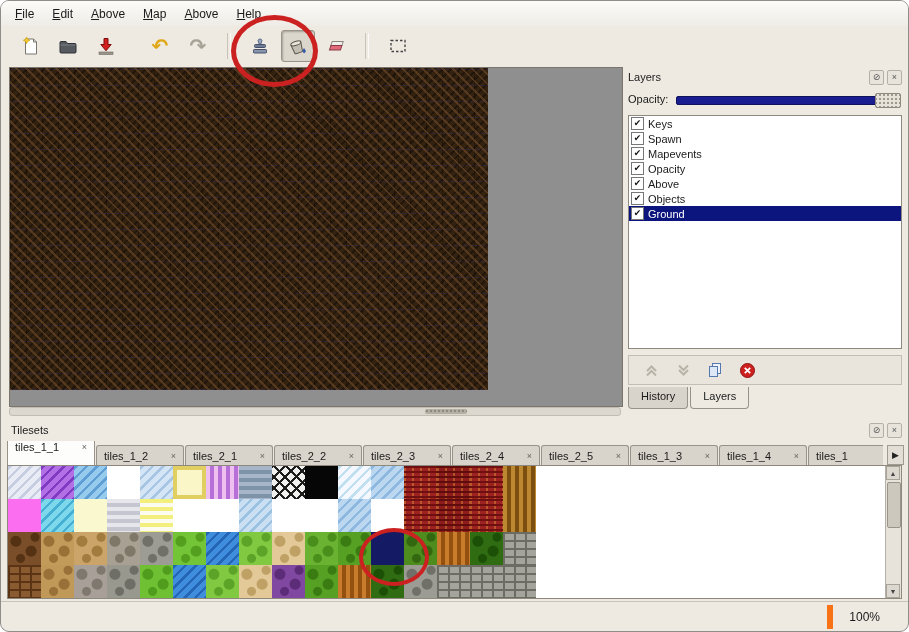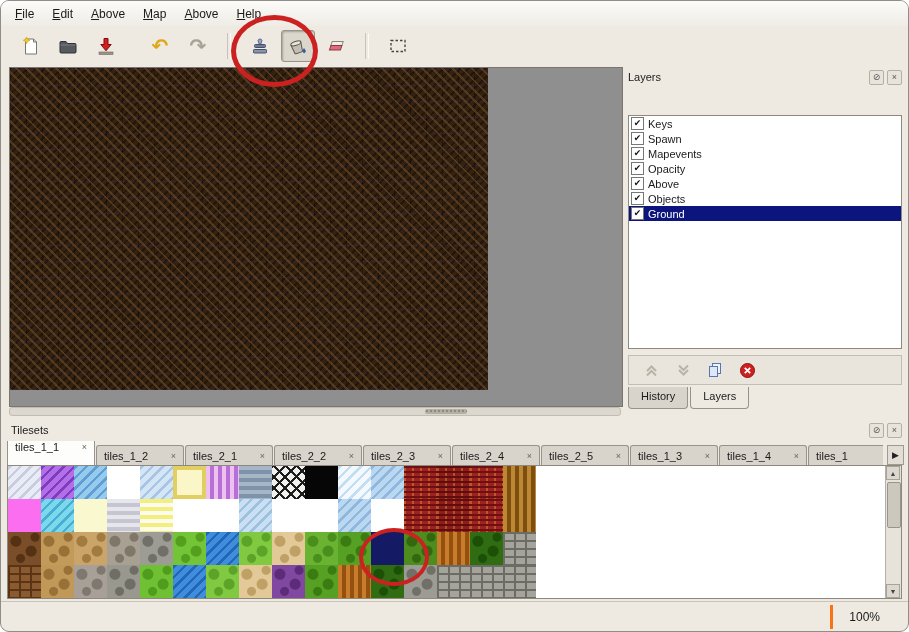--- a/index.html
+++ b/index.html
@@ -66,21 +66,21 @@
     display:flex;align-items:center;justify-content:center;font-size:9px;color:#222;}
   .palette{position:absolute;left:2px;top:44px;right:2px;height:132px;background:#ffffff;border:1px solid #8e897e;overflow:hidden;}
   .tile-grid{position:absolute;left:0;top:0;display:grid;grid-template-columns:repeat(16,33px);grid-auto-rows:33px;}
   .tile{width:33px;height:33px;}
   .vscroll{position:absolute;right:0;top:0;width:15px;bottom:0;background:#e7e3db;border-left:1px solid #b5b0a6;}
   .varrow{position:absolute;left:0;width:14px;height:14px;background:#dcd8cf;border:1px solid #a8a399;box-sizing:border-box;
     display:flex;align-items:center;justify-content:center;font-size:7px;color:#444;}
   .vthumb{position:absolute;left:1px;top:16px;width:12px;height:44px;background:#ccc8be;border:1px solid #9a958b;border-radius:2px;}
   
   .statusbar{position:absolute;left:0;right:0;bottom:0;height:29px;border-top:1px solid #c9c4ba;display:flex;align-items:center;justify-content:flex-end;}
-  .status-cell{border-left:3px solid #f97316;padding:5px 28px 5px 16px;font-size:12px;}
+  .status-cell{border-left:6px solid #f97316;padding:5px 28px 5px 16px;font-size:12px;}
   
   .anno{position:absolute;border-radius:50%;pointer-events:none;z-index:60;}
   .anno-toolbar{left:230px;top:14px;width:77px;height:62px;border:5px solid rgba(204,33,33,.85);}
   .anno-tile{left:358px;top:527px;width:62px;height:50px;border:4px solid rgba(204,33,33,.85);}
   svg{display:block;}
 </style>
 </head>
 <body>
 
 <div class="window">
@@ -159,20 +159,27 @@
   <div class="hscroll">
     <div class="hthumb"></div>
   </div>
 
   <div class="layers-panel">
     <div class="panel-head">
       <span>Layers</span>
       <span class="dock-btns">
         <span class="dock-btn">⊘</span>
         <span class="dock-btn">×</span>
+      </span>
+    </div>
+    <div class="opacity-row">
+      <span>Opacity:</span>
+      <span class="slider">
+        <span class="slider-track" style="background: rgb(25, 29, 143);"></span>
+        <span class="slider-handle"></span>
       </span>
     </div>
     <div class="layer-list">
         <div class="layer-row">
           <span class="cb">✔</span>
           <span>Keys</span>
         </div>
         <div class="layer-row">
           <span class="cb">✔</span>
           <span>Spawn</span>

